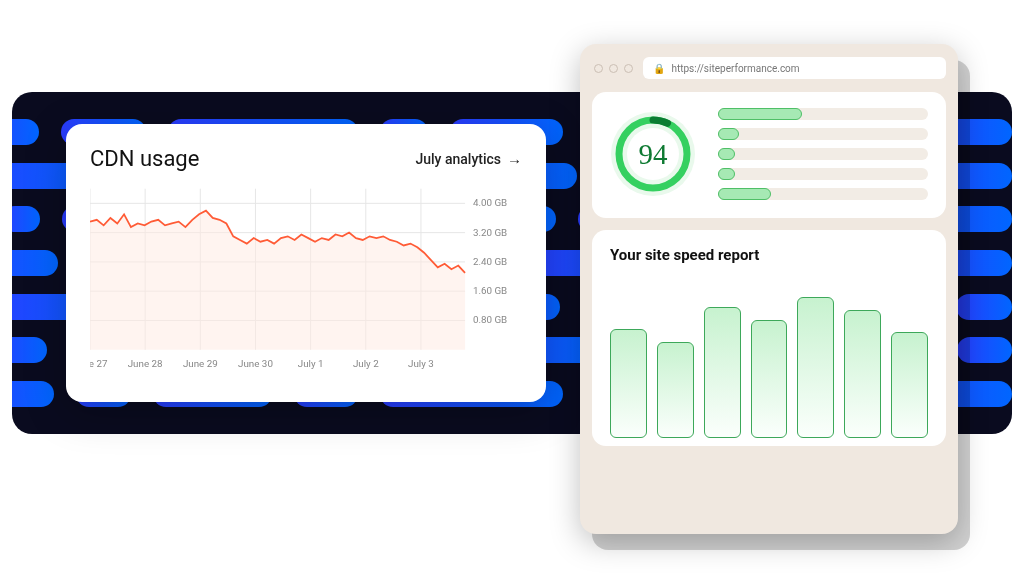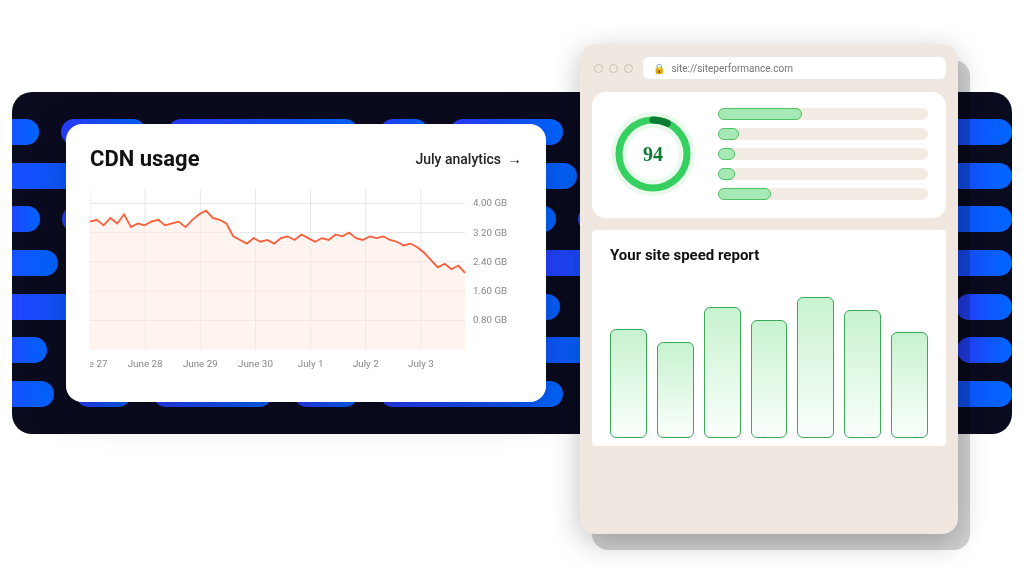--- a/index.html
+++ b/index.html
@@ -55,21 +55,21 @@
     padding: 22px 24px 18px 24px;
   }
   .cdn-head {
     display: flex;
     justify-content: space-between;
     align-items: center;
     margin-bottom: 10px;
   }
   .cdn-title {
     font-size: 22px;
-    font-weight: 700;
+    font-weight: 400;
     color: #111;
   }
   .view-link {
     font-size: 14px;
     font-weight: 500;
     color: #222;
     display: flex;
     align-items: center;
     gap: 6px;
     cursor: pointer;
@@ -162,42 +162,42 @@
     gap: 22px;
   }
   .score-ring {
     position: relative;
     width: 86px; height: 86px;
   }
   .score-ring svg { position:absolute; inset:0; }
   .score-num {
     position:absolute; inset:0;
     display:flex; align-items:center; justify-content:center;
-    font-size: 20px;
+    font-size: 29px;
     color: #0e7a32;
-    font-weight: 700;
+    font-weight: 400;
     font-family: Georgia, serif;
   }
   .meters { flex:1; display:flex; flex-direction:column; gap:8px; }
   .meter {
     height: 12px;
     background: #f2ece5;
     border-radius: 6px;
     position: relative;
   }
   .meter-fill {
     position:absolute; left:0; top:0; bottom:0;
     border-radius: 6px;
     background: #a6e9b4;
     border: 1px solid #4fbf67;
   }
 
   .speed-card {
     background: #fff;
-    border-radius: 4px;
+    border-radius: 14px;
     padding: 16px 18px 8px 18px;
   }
   .bars-row {
     display: flex;
     align-items: flex-end;
     justify-content: space-between;
     height: 160px;
     gap: 10px;
     margin-top: 14px;
   }
@@ -335,21 +335,21 @@
 
 <div class="browser">
   <div class="browser-bar">
     <div class="traffic-lights">
       <div class="tl"></div>
       <div class="tl"></div>
       <div class="tl"></div>
     </div>
     <div class="url-bar">
       <span class="lock">🔒</span>
-      <span>site://siteperformance.com</span>
+      <span>https://siteperformance.com</span>
     </div>
   </div>
 
   <div class="perf-card">
     <div class="perf-body">
       <div class="score-ring">
         <svg viewBox="0 0 86 86">
           <circle cx="43" cy="43" r="42" fill="#e9f9ec"></circle>
           <circle cx="43" cy="43" r="34" fill="none" stroke="#35d060" stroke-width="7"></circle>
           <circle cx="43" cy="43" r="34" fill="none" stroke="#0a7d32" stroke-width="7" stroke-dasharray="15 300" stroke-linecap="round" transform="rotate(-90 43 43)"></circle>

